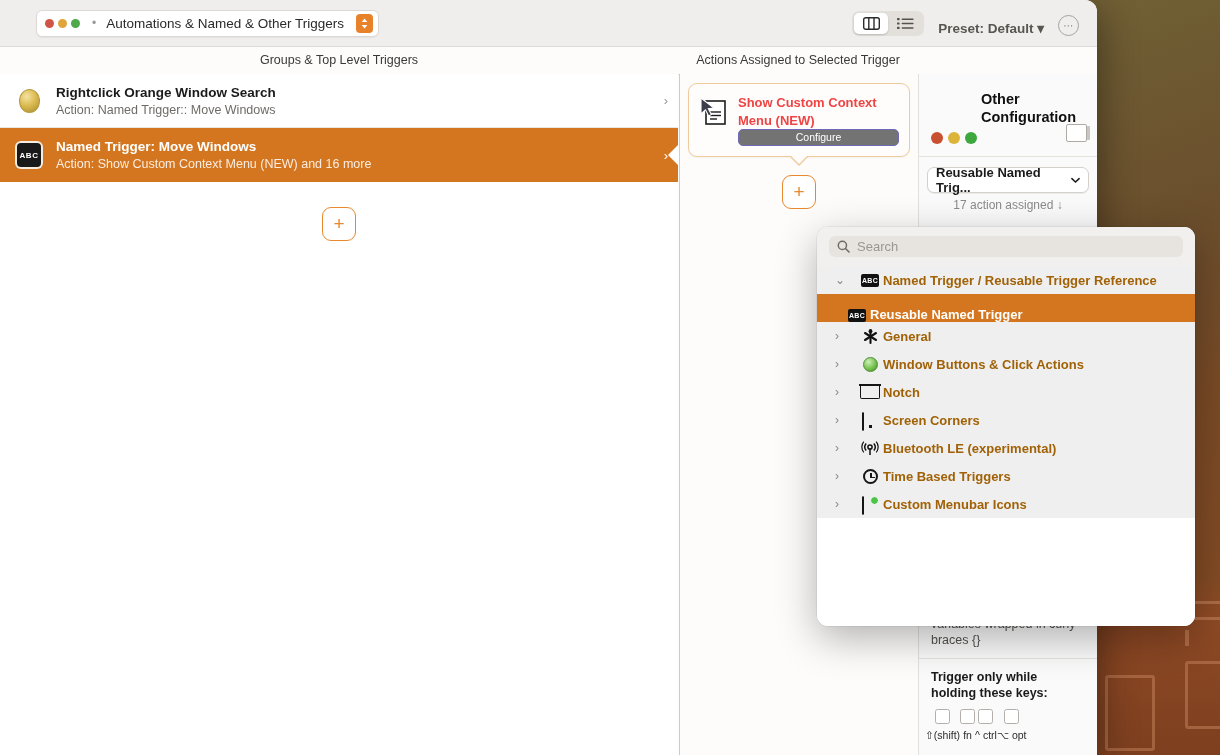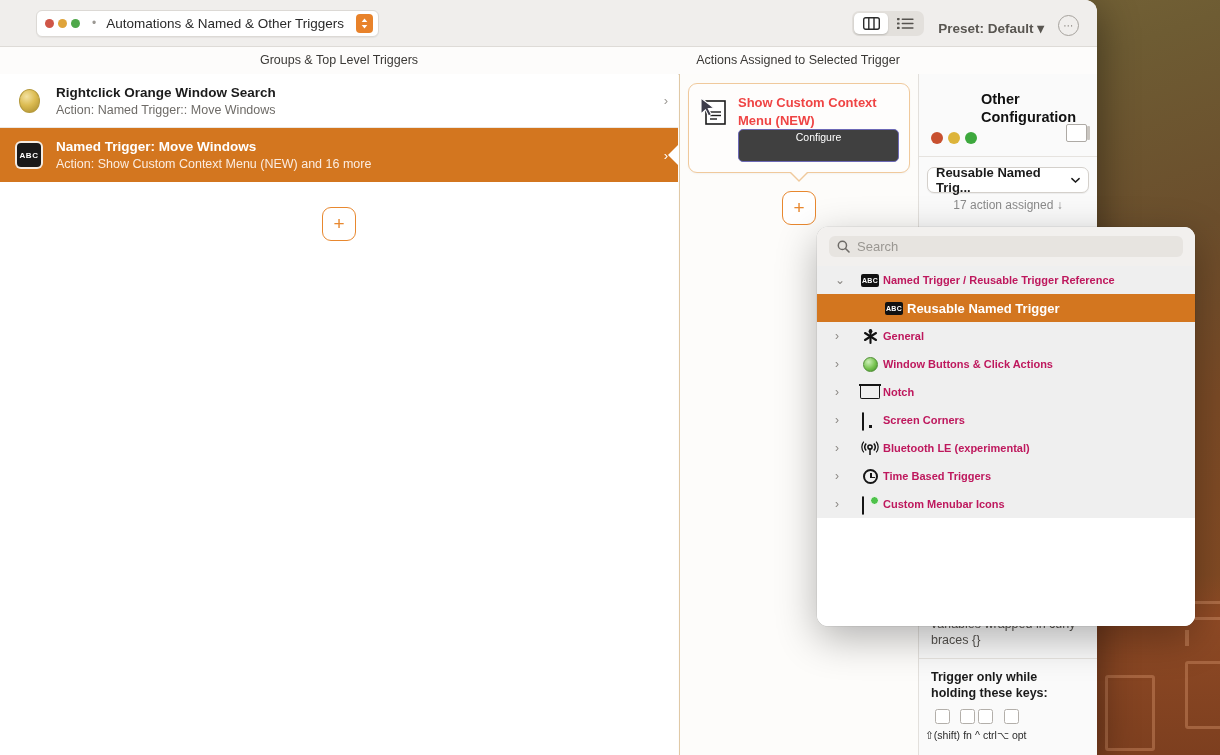--- a/index.html
+++ b/index.html
@@ -110,22 +110,22 @@
   .action-card{
     margin:9px auto 0;width:222px;box-sizing:border-box;
     border:1px solid #f0c99c;border-radius:9px;background:#fefdfc;
     padding:9px 10px 10px;display:flex;gap:9px;align-items:flex-start;
     box-shadow:0 1px 2px rgba(0,0,0,.04);
   }
   .doc-cursor-icon{width:30px;height:30px;flex:0 0 30px;position:relative;margin-top:4px;}
   .card-body{flex:1;min-width:0;}
   .card-title{font-size:13px;font-weight:bold;color:#ef4444;line-height:16px;margin-bottom:7px;}
   .configure-btn{
-    display:block;width:100%;box-sizing:border-box;height:33px;line-height:15px;text-align:center;
-    background:#404040;border:1px solid #6d69b6;border-radius:5px;color:#fff;font-size:10.5px;
+    display:block;width:100%;box-sizing:border-box;height:17px;line-height:15px;text-align:center;
+    background:#737373;border:1px solid #6d69b6;border-radius:5px;color:#fff;font-size:10.5px;
   }
   .connector{position:relative;height:18px;}
   .connector .stem{position:absolute;left:50%;top:0;width:0;height:0;transform:translateX(-50%);
      border-left:9px solid transparent;border-right:9px solid transparent;border-top:9px solid #f0c99c;}
   .connector .stem i{position:absolute;left:-8px;top:-10px;border-left:8px solid transparent;border-right:8px solid transparent;border-top:8px solid #fefdfc;display:block;width:0;height:0;}
   .add-wrap-mid{display:flex;justify-content:center;}
 
   
   .rp-head{display:flex;gap:4px;padding:16px 14px 12px 12px;align-items:flex-start;border-bottom:1px solid #e6e3df;}
   .rp-lights{display:flex;gap:5px;margin-top:42px;flex:0 0 auto;}
@@ -161,22 +161,22 @@
   }
   .pop-search-bar{height:39px;background:#f2f0ee;display:flex;align-items:center;padding:0 12px;}
   .pop-search{
     flex:1;height:21px;border-radius:6px;background:#e7e4e0;display:flex;align-items:center;gap:7px;padding:0 8px;
   }
   .pop-search .ph{font-size:13px;color:#9a9792;}
   .pop-list{background:#efefef;}
   .pli{display:flex;align-items:center;height:28px;padding-left:18px;gap:0;}
   .pli .disc{width:22px;flex:0 0 22px;color:#8b8884;font-size:12px;}
   .pli .pico{width:26px;flex:0 0 26px;display:flex;align-items:center;justify-content:center;}
-  .pli .plabel{font-size:11px;font-weight:bold;color:#be185d;}
-  .pli.child{padding-left:64px;}
+  .pli .plabel{font-size:13px;font-weight:bold;color:#a16207;}
+  .pli.child{padding-left:27px;align-items:flex-end;}
   .pli.selected{background:#d3761f;}
   .pli.selected .plabel{color:#fff;font-size:13px;}
   .pop-empty{background:#fff;height:113px;}
 
   .ico-abc{width:18px;height:13px;background:#111;border-radius:2px;color:#fff;font-size:7px;font-weight:bold;
       display:flex;align-items:center;justify-content:center;letter-spacing:.3px;}
   .ico-green{width:13px;height:13px;border-radius:50%;
       background:radial-gradient(circle at 35% 30%,#cdf0b8 0%,#76c24e 55%,#3f8a2a 100%);border:1px solid #4f8f34;}
   .ico-notch{width:18px;height:12px;border:1.8px solid #151515;border-top:none;border-radius:0 0 2px 2px;position:relative;}
   .ico-notch:before{content:"";position:absolute;left:3px;top:-1.8px;width:8px;height:2px;background:#7b3fd6;}

